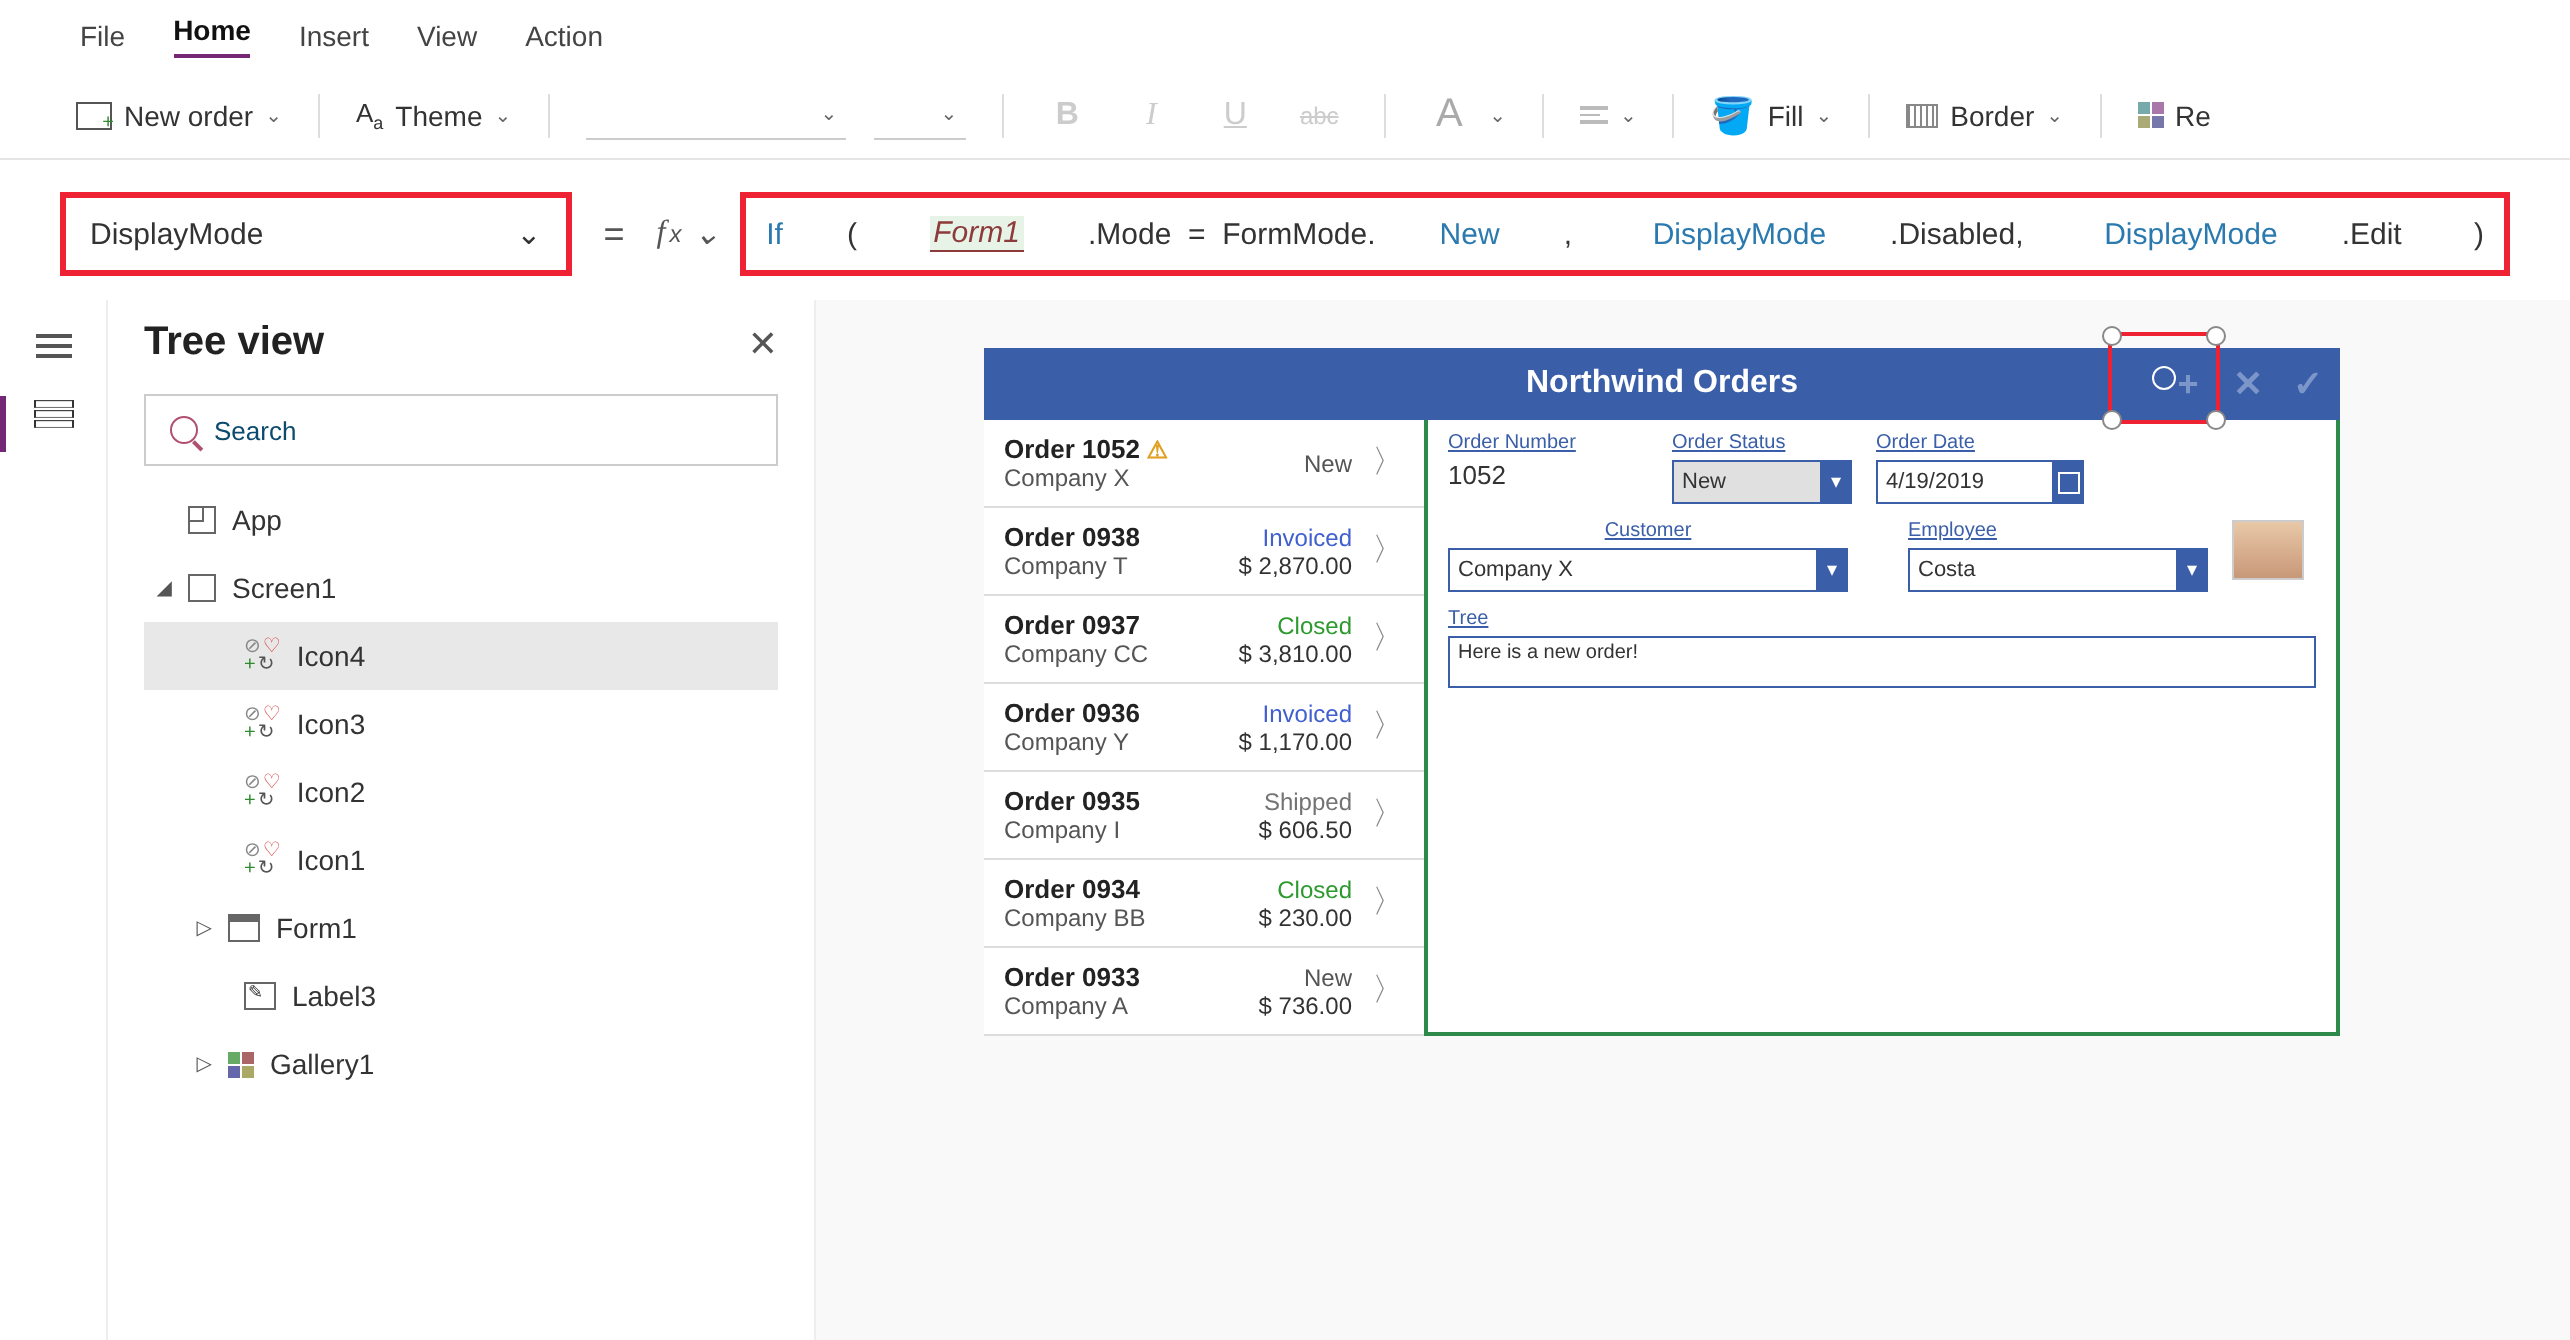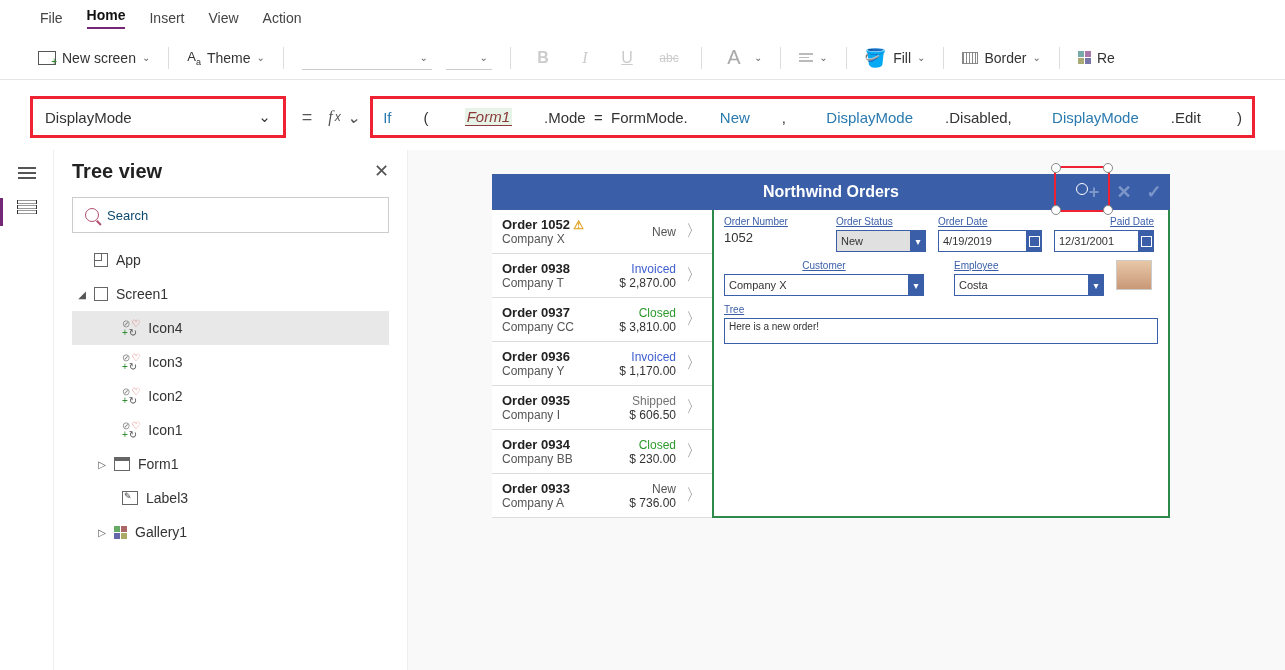--- a/index.html
+++ b/index.html
@@ -33,21 +33,21 @@
 .tok-ref { color:#8c3a3a; font-style:italic; background:#e6f3e6; border-bottom:1px solid #8c3a3a; padding:0 2px;}
 .tok-enum { color:#2a7ab0; }
 
 
 .main { display:flex; height: calc(670px - 36px - 44px - 70px); }
 .leftbar { width: 54px; border-right:1px solid #eee; display:flex; flex-direction:column; align-items:center; padding-top:14px; gap:16px; }
 .leftbar .ham div { width:18px; height:2px; background:#555; margin:3px 0;}
 .leftbar .accent { position:absolute; left:0; top:48px; width:3px; height:28px; background:#742774;}
 
 .treepanel { width: 354px; border-right:1px solid #eee; padding: 10px 18px; }
-.treepanel h2 { font-size: 20px; font-weight:600; color:#222; display:flex; justify-content:space-between; align-items:flex-start;gap:36px; }
+.treepanel h2 { font-size: 20px; font-weight:600; color:#222; display:flex; justify-content:space-between; align-items:flex-end;gap:36px; }
 .closex { font-size: 18px; font-weight:300; color:#555; }
 .search { border:1px solid #ccc; height:36px; margin: 14px 0 10px; display:flex; align-items:center; padding:0 12px; gap:8px; color:#888; }
 .search .mag { width:14px; height:14px; border:1.5px solid #b05070; border-radius:50%; position:relative; }
 .search .mag::after { content:""; position:absolute; width:6px; height:1.5px; background:#b05070; transform:rotate(45deg); bottom:-2px; right:-4px; }
 
 .tree { font-size:14px; color:#333; }
 .tree .node { display:flex; align-items:center; gap:8px; height:34px; padding-left:4px; cursor:pointer;text-align:right; }
 .tree .node.indent1 { padding-left: 24px; }
 .tree .node.indent2 { padding-left: 50px; }
 .tree .node.selected { background:#e8e8e8; }
@@ -102,21 +102,21 @@
   <span>Insert</span>
   <span>View</span>
   <span>Action</span>
 </div>
 
 <div class="ribbon">
   <div class="group dropdown">
     <span style="width:18px;height:14px;border:1.3px solid #555;display:inline-block;position:relative;">
         <span style="position:absolute;right:-2px;bottom:-2px;color:#2d8a2d;font-size:10px;line-height:8px;">+</span>
       </span>
-    <span>New screen</span>
+    <span>New order</span>
     <span class="chev">⌄</span>
   </div>
   <div class="sep"></div>
   <div class="group dropdown">
     <span style="font-size:13px;">A<span style="font-size:9px;vertical-align:sub;">a</span></span>
     <span>Theme</span>
     <span class="chev">⌄</span>
   </div>
   <div class="sep"></div>
   <div class="fake-select">
@@ -407,27 +407,20 @@
                   <span class="dd">▾</span>
                 </div>
             </div>
             <div class="form-field" style="width:104px;">
               <label>Order Date</label>
               <div class="inputlike">
                   <span>4/19/2019</span>
                   <span class="cal"></span>
                 </div>
             </div>
-            <div class="form-field" style="width:100px;">
-              <label style="text-align:right;">Paid Date</label>
-              <div class="inputlike">
-                  <span>12/31/2001</span>
-                  <span class="cal"></span>
-                </div>
-            </div>
           </div>
           <div class="form-row">
             <div class="form-field" style="width:200px;text-align:center;">
               <label>Customer</label>
               <div class="inputlike">
                   <span>Company X</span>
                   <span class="dd">▾</span>
                 </div>
             </div>
             <div class="form-field" style="width:150px;margin-left:18px;">

